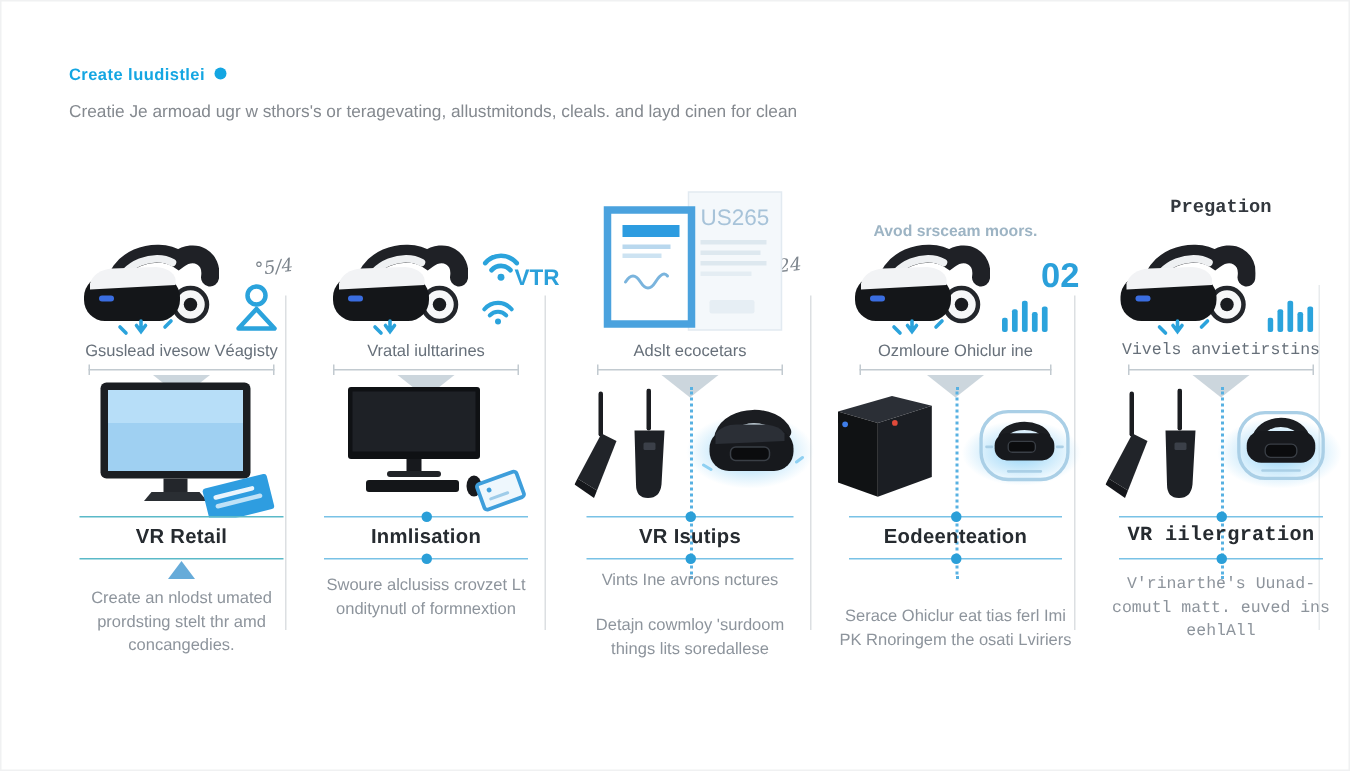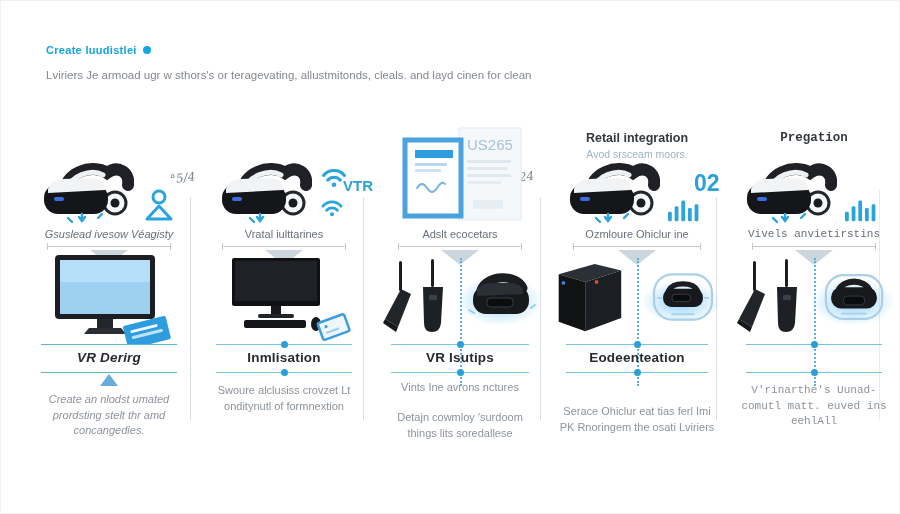--- a/index.html
+++ b/index.html
@@ -12,29 +12,29 @@
   .header { position:absolute; left:46px; top:40px; }
   .eyebrow { font-size:11px; font-weight:bold; color:#14a6e2; letter-spacing:.3px; }
   .eyebrow-dot { display:inline-block; width:8px; height:8px; border-radius:50%;
     background:#14a6e2; margin-left:6px; vertical-align:middle; }
   .title { font-size:30px; font-weight:bold; color:#25292e; letter-spacing:-.5px; margin-top:6px; }
   .subtitle { font-size:11.5px; color:#84898f; line-height:17px; margin-top:9px; }
   
   .sec-title { position:absolute; top:131px; width:100%; text-align:center;
     font-size:12.5px; font-weight:bold; color:#33383e; }
   .sec-sub { position:absolute; top:148px; width:100%; text-align:center;
-    font-size:10.5px; color:#9db4c4; }
+    font-size:10.5px; color:#9db4c4;font-weight:bold; }
   
   .vdiv { position:absolute; top:197px; width:1px; height:223px; background:#dcdfe2; }
   .mark-hand { position:absolute; font-size:12px; font-style:italic; color:#7d858d;
     transform:rotate(-7deg); font-family:"DejaVu Serif", serif; }
   .mark-blue { position:absolute; font-weight:bold; color:#2ba0da; }
   
   .col { position:absolute; top:0; height:514px; }
-  #col1 { left:28px;  width:162px;font-style:italic; }
+  #col1 { left:40px;  width:162px; }
   #col2 { left:203px; width:162px; }
   #col3 { left:378px; width:164px; }
   #col4 { left:553px; width:168px; }
   #col5 { left:733px; width:162px;font-family:Liberation Mono, monospace; }
   .row1 { position:absolute; top:160px; left:0; width:100%; height:66px;
     display:flex; align-items:flex-end; justify-content:center; gap:8px; }
   .top-label { position:absolute; top:228px; width:100%; text-align:center;
     font-size:11px; color:#67707a; }
   .tick-line { position:absolute; top:246px; left:12%; width:76%; height:1px; background:#c2cad0; }
   .tick-line::before, .tick-line::after { content:""; position:absolute; top:-3px;
@@ -67,21 +67,21 @@
 </head>
 <body>
 
 <div class="page">
 
   <div class="header">
     <div>
       <span class="eyebrow">Create luudistlei</span><span class="eyebrow-dot"></span>
     </div>
     <div class="subtitle">
-      <div>Lviriers Je armoad ugr w sthors's or teragevating, allustmitonds, cleals. and layd cinen for clean</div>
+      <div>Creatie Je armoad ugr w sthors's or teragevating, allustmitonds, cleals. and layd cinen for clean</div>
     </div>
   </div>
 
   <div class="vdiv" style="left:190px"></div>
   <div class="vdiv" style="left:363px"></div>
   <div class="vdiv" style="left:540px"></div>
   <div class="vdiv" style="left:716px"></div>
   <div class="rightedge" style="left:879px"></div>
 
   <div class="mark-hand" style="left:170px; top:171px">°5/4</div>
@@ -117,21 +117,21 @@
         <rect x="54" y="66" width="16" height="9" fill="#23262b"></rect>
         <path d="M46 75 h32 l5 6 h-42 Z" fill="#2a2e33"></path>
         <g transform="rotate(-14 102 80)">
           <rect x="82" y="68" width="44" height="24" rx="2" fill="#2e9de0"></rect>
           <rect x="88" y="74" width="28" height="3" rx="1.5" fill="#eaf5fd"></rect>
           <rect x="88" y="80" width="32" height="3" rx="1.5" fill="#bfe2f7"></rect>
         </g>
       </svg>
     </div>
     <div class="mid-line l1 teal"></div>
-    <div class="mid-label">VR Derirg</div>
+    <div class="mid-label">VR Retail</div>
     <div class="mid-line l2 teal"></div>
     <div class="tri-up"></div>
     <div class="bottom-text" style="top:392px">Create an nlodst umated prordsting stelt thr amd concangedies.</div>
   </div>
 
   <div class="col" id="col2">
     <div class="row1">
       <svg width="92" height="66" viewBox="0 0 92 66">
         <path d="M23 34 C21 13 50 3 65 13 C76 5 88 12 86 25" fill="none" stroke="#1f2126" stroke-width="12" stroke-linecap="round"></path>
         <path d="M25 30 C28 16 49 8 61 15" fill="none" stroke="#eef0f2" stroke-width="5" stroke-linecap="round"></path>
@@ -221,21 +221,20 @@
       </div>
     </div>
     <div class="mid-line l1 blue"></div>
     <div class="mid-label">VR Isutips</div>
     <div class="mid-line l2 blue"></div>
     <div class="bottom-text" style="top:410px">Detajn cowmloy 'surdoom things lits soredallese</div>
     <div class="bottom-text" style="top:380px">Vints Ine avrons nctures</div>
   </div>
 
   <div class="col" id="col4">
-    <div class="sec-title">Retail integration</div>
     <div class="sec-sub">Avod srsceam moors.</div>
     <div class="row1">
       <svg width="92" height="66" viewBox="0 0 92 66">
         <path d="M23 34 C21 13 50 3 65 13 C76 5 88 12 86 25" fill="none" stroke="#1f2126" stroke-width="12" stroke-linecap="round"></path>
         <path d="M25 30 C28 16 49 8 61 15" fill="none" stroke="#eef0f2" stroke-width="5" stroke-linecap="round"></path>
         <circle cx="73" cy="43" r="11" fill="#f6f7f8" stroke="#23262b" stroke-width="3"></circle>
         <circle cx="73" cy="43" r="4.5" fill="#191b1f"></circle>
         <rect x="2" y="24" width="64" height="30" rx="14" fill="#141619"></rect>
         <path d="M6 29 Q9 20 21 19 L50 18 Q61 19 63 26 L63 30 L6 33 Z" fill="#f2f3f5"></path>
         <rect x="12" y="37" width="10" height="4" rx="2" fill="#3a6de0"></rect>
@@ -321,17 +320,18 @@
         <svg width="74" height="58" viewBox="0 0 84 66" style="position:relative">
           <rect x="10" y="8" width="64" height="50" rx="20" fill="none" stroke="#aacfe6" stroke-width="2.5"></rect>
           <path d="M24 26 C30 12 54 12 60 26" fill="none" stroke="#1b1d21" stroke-width="7" stroke-linecap="round"></path>
           <rect x="16" y="22" width="52" height="24" rx="11" fill="#17191d"></rect>
           <rect x="30" y="32" width="24" height="10" rx="4" fill="#0b0c0e" stroke="#3a3f46"></rect>
           <path d="M28 52 h28" stroke="#aacfe6" stroke-width="2" stroke-linecap="round"></path>
         </svg>
       </div>
     </div>
     <div class="mid-line l1 blue"></div>
+    <div class="mid-label">VR iilergration</div>
     <div class="mid-line l2 blue"></div>
     <div class="bottom-text" style="top:383px">V'rinarthe's Uunad-comutl matt. euved ins eehlAll</div>
   </div>
 
 </div>
 
 </body></html>

